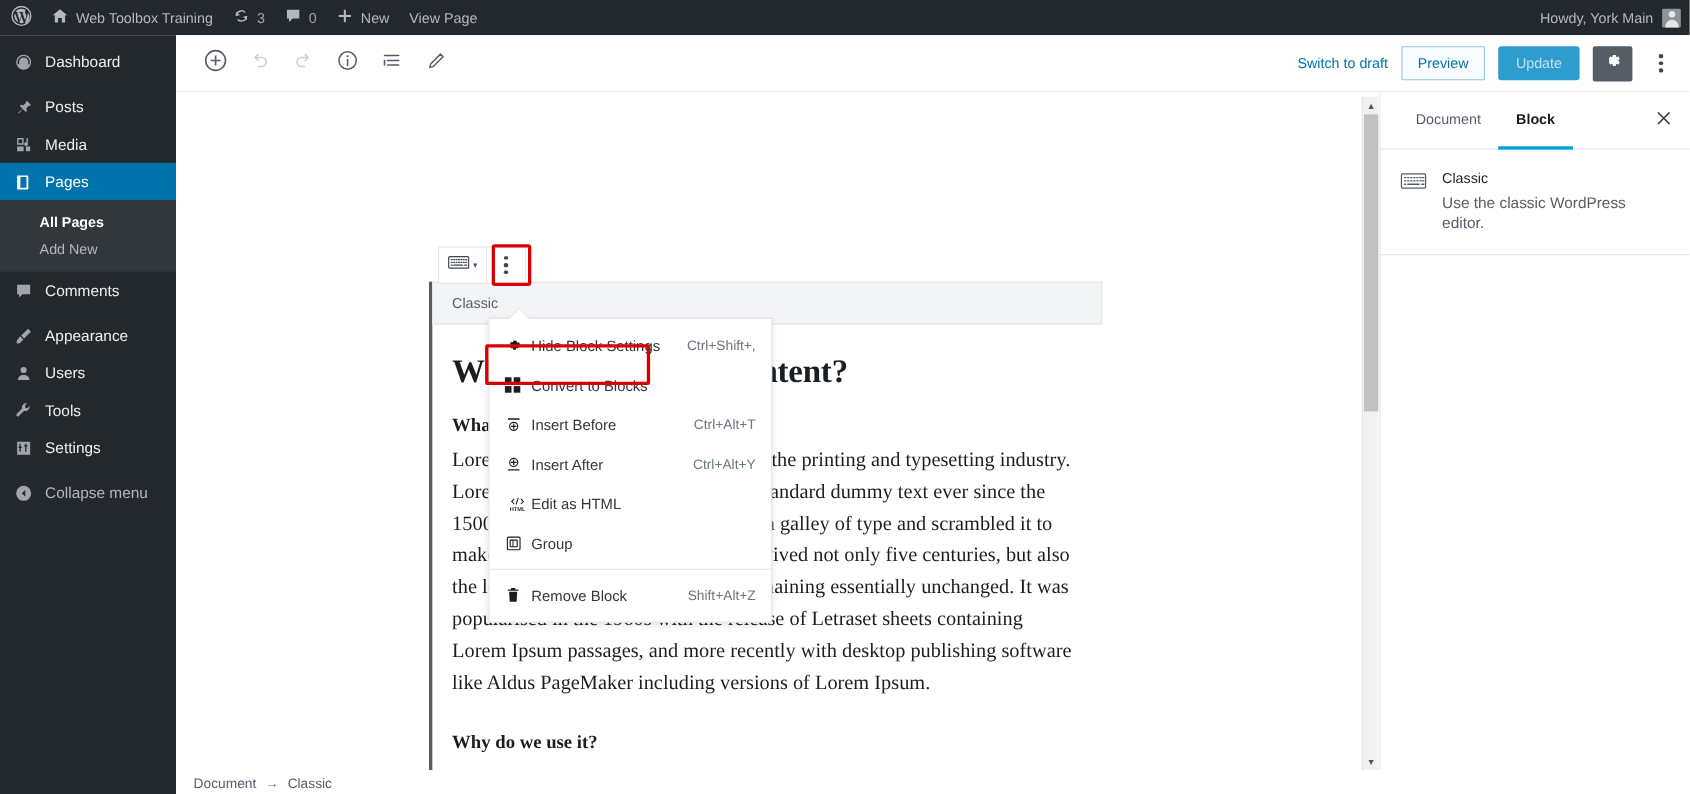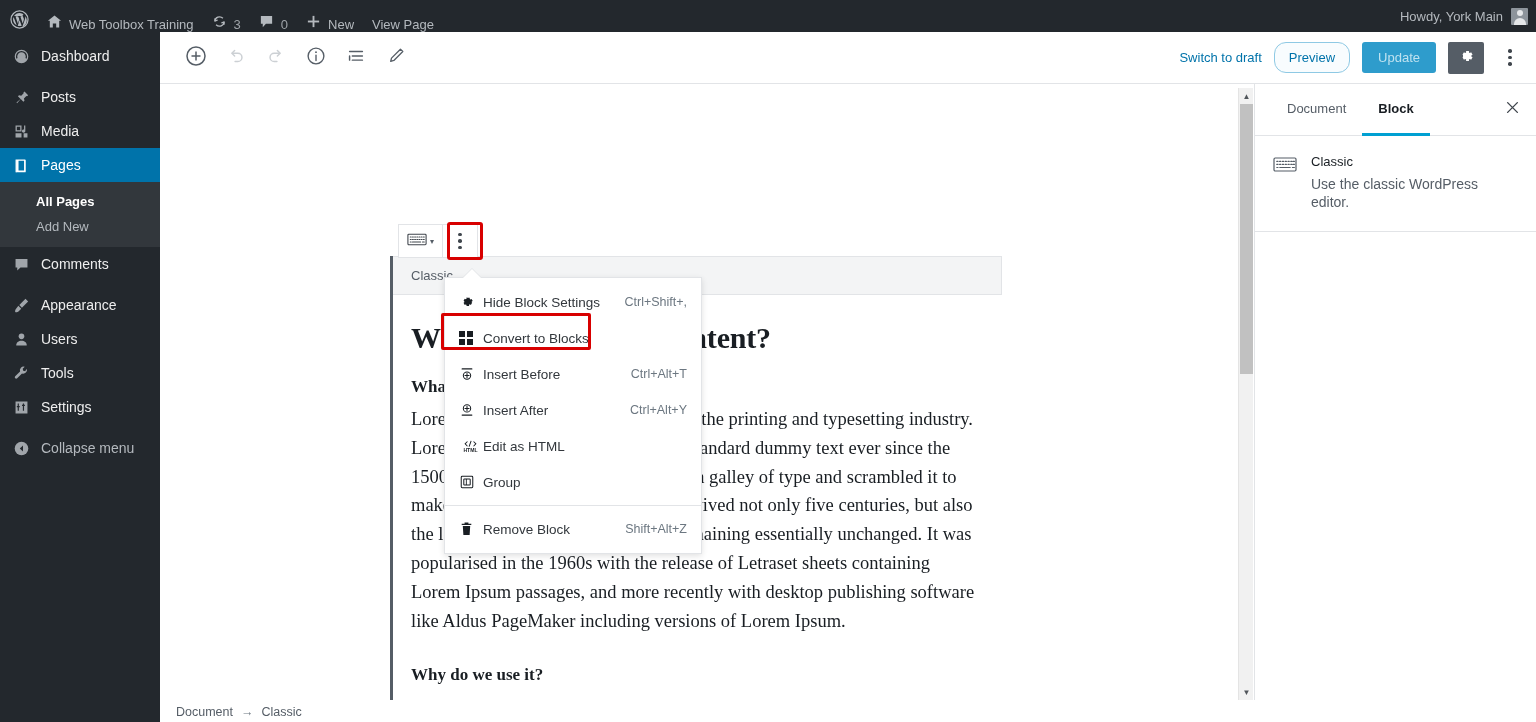--- a/index.html
+++ b/index.html
@@ -9,21 +9,21 @@
     background: #fff; overflow: hidden;
   }
 
   
   #adminbar {
     position: absolute; top: 0; left: 0; width: 1536px; height: 32px;
     background: #23282d; color: #b4b9be;
     display: flex; align-items: center; font-size: 13px;
   }
   .ab-item {
-    display: flex; align-items: flex-end; gap: 7px;
+    display: flex; align-items: center; gap: 7px;
     height: 32px; padding: 0 9px; color: #b4b9be; white-space: nowrap;
   }
   .ab-logo { padding: 0 9px 0 10px; }
   .ab-right { margin-left: auto; display: flex; align-items: center; padding-right: 8px; }
   .avatar {
     width: 17px; height: 17px; background: #8d949b; margin-left: 8px;
     position: relative; overflow: hidden; border-radius: 1px;
   }
   .avatar::before {
     content: ""; position: absolute; width: 6px; height: 6px; border-radius: 50%;
@@ -75,21 +75,21 @@
   }
   .hdr-btn {
     width: 36px; height: 36px; display: flex; align-items: center; justify-content: center;
     color: #555d66; margin-right: 4px;
   }
   .hdr-btn.dim { color: #ccd0d4; }
   .hdr-right { margin-left: auto; display: flex; align-items: center; gap: 12px; }
   .link-draft { color: #0073aa; font-size: 13px; }
   .btn-preview {
     border: 1px solid #8ec9e4; background: #f8fcfe; color: #0073aa;
-    font-size: 13px; padding: 7px 14px; border-radius: 12px;
+    font-size: 13px; padding: 7px 14px; border-radius: 1px;
   }
   .btn-update {
     background: #2e9ccc; color: #bfe2f0; font-size: 13px;
     padding: 8px 16px; border-radius: 3px; border: none;
   }
   .btn-gear {
     width: 36px; height: 32px; background: #555d66; color: #fff;
     display: flex; align-items: center; justify-content: center; border-radius: 2px;
   }
   .btn-kebab {
@@ -150,21 +150,21 @@
     width: 34px; display: flex; align-items: center; justify-content: center;
     color: #40464d;
   }
   #more-options-hl {
     position: absolute; left: 447px; top: 222px; width: 36px; height: 38px;
     border: 3px solid #d80000; border-radius: 3px; pointer-events: none;
   }
 
   
   #dropdown {
-    position: absolute; left: 444px; top: 277px; width: 258px;
+    position: absolute; left: 444px; top: 289px; width: 258px;
     background: #fff; border: 1px solid #e2e4e7;
     box-shadow: 0 2px 6px rgba(0,0,0,.12);
     padding: 6px 0 6px; z-index: 40;
   }
   #dropdown::before {
     content: ""; position: absolute; top: -9px; left: 18px;
     border-style: solid; border-width: 0 9px 9px 9px;
     border-color: transparent transparent #fff transparent;
   }
   #dropdown::after {

